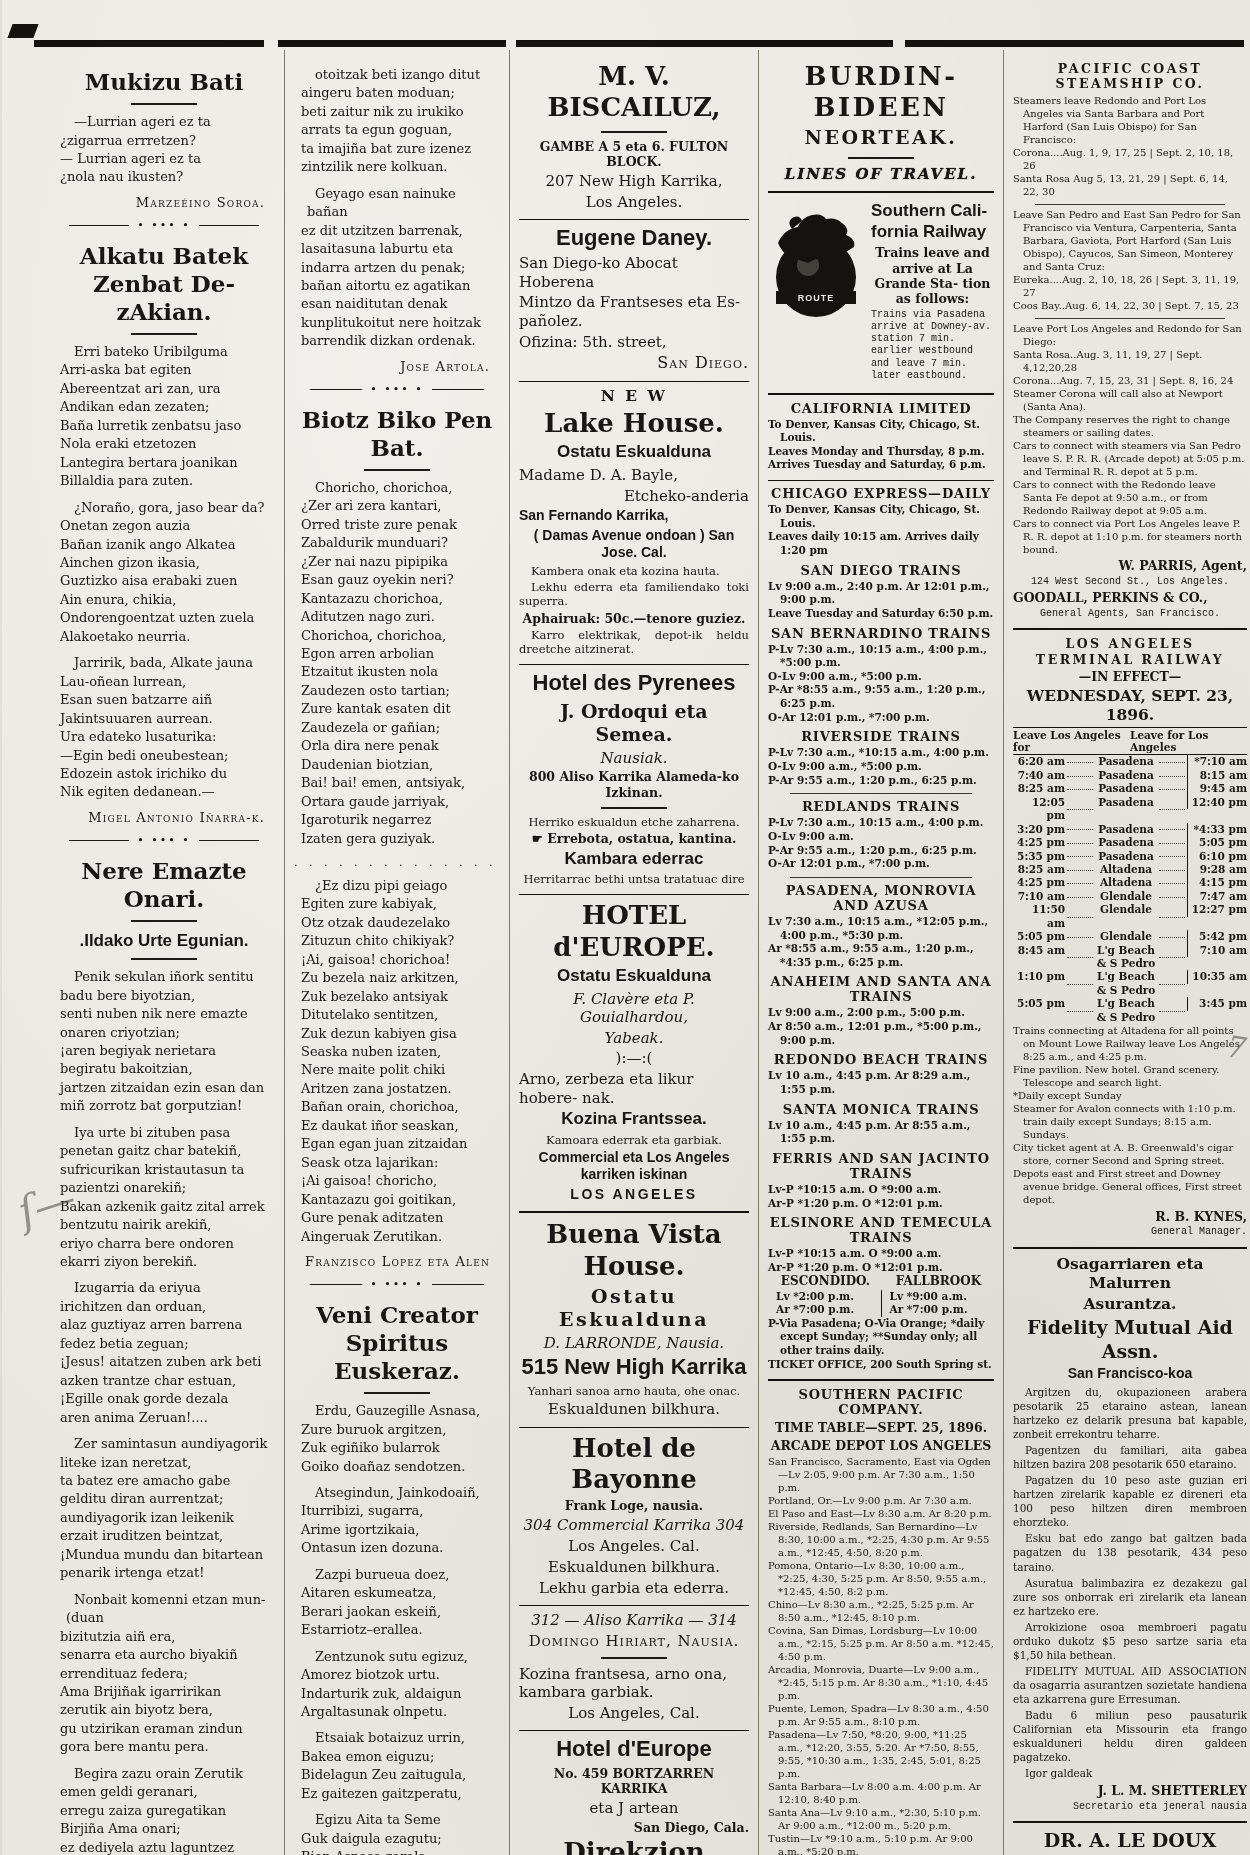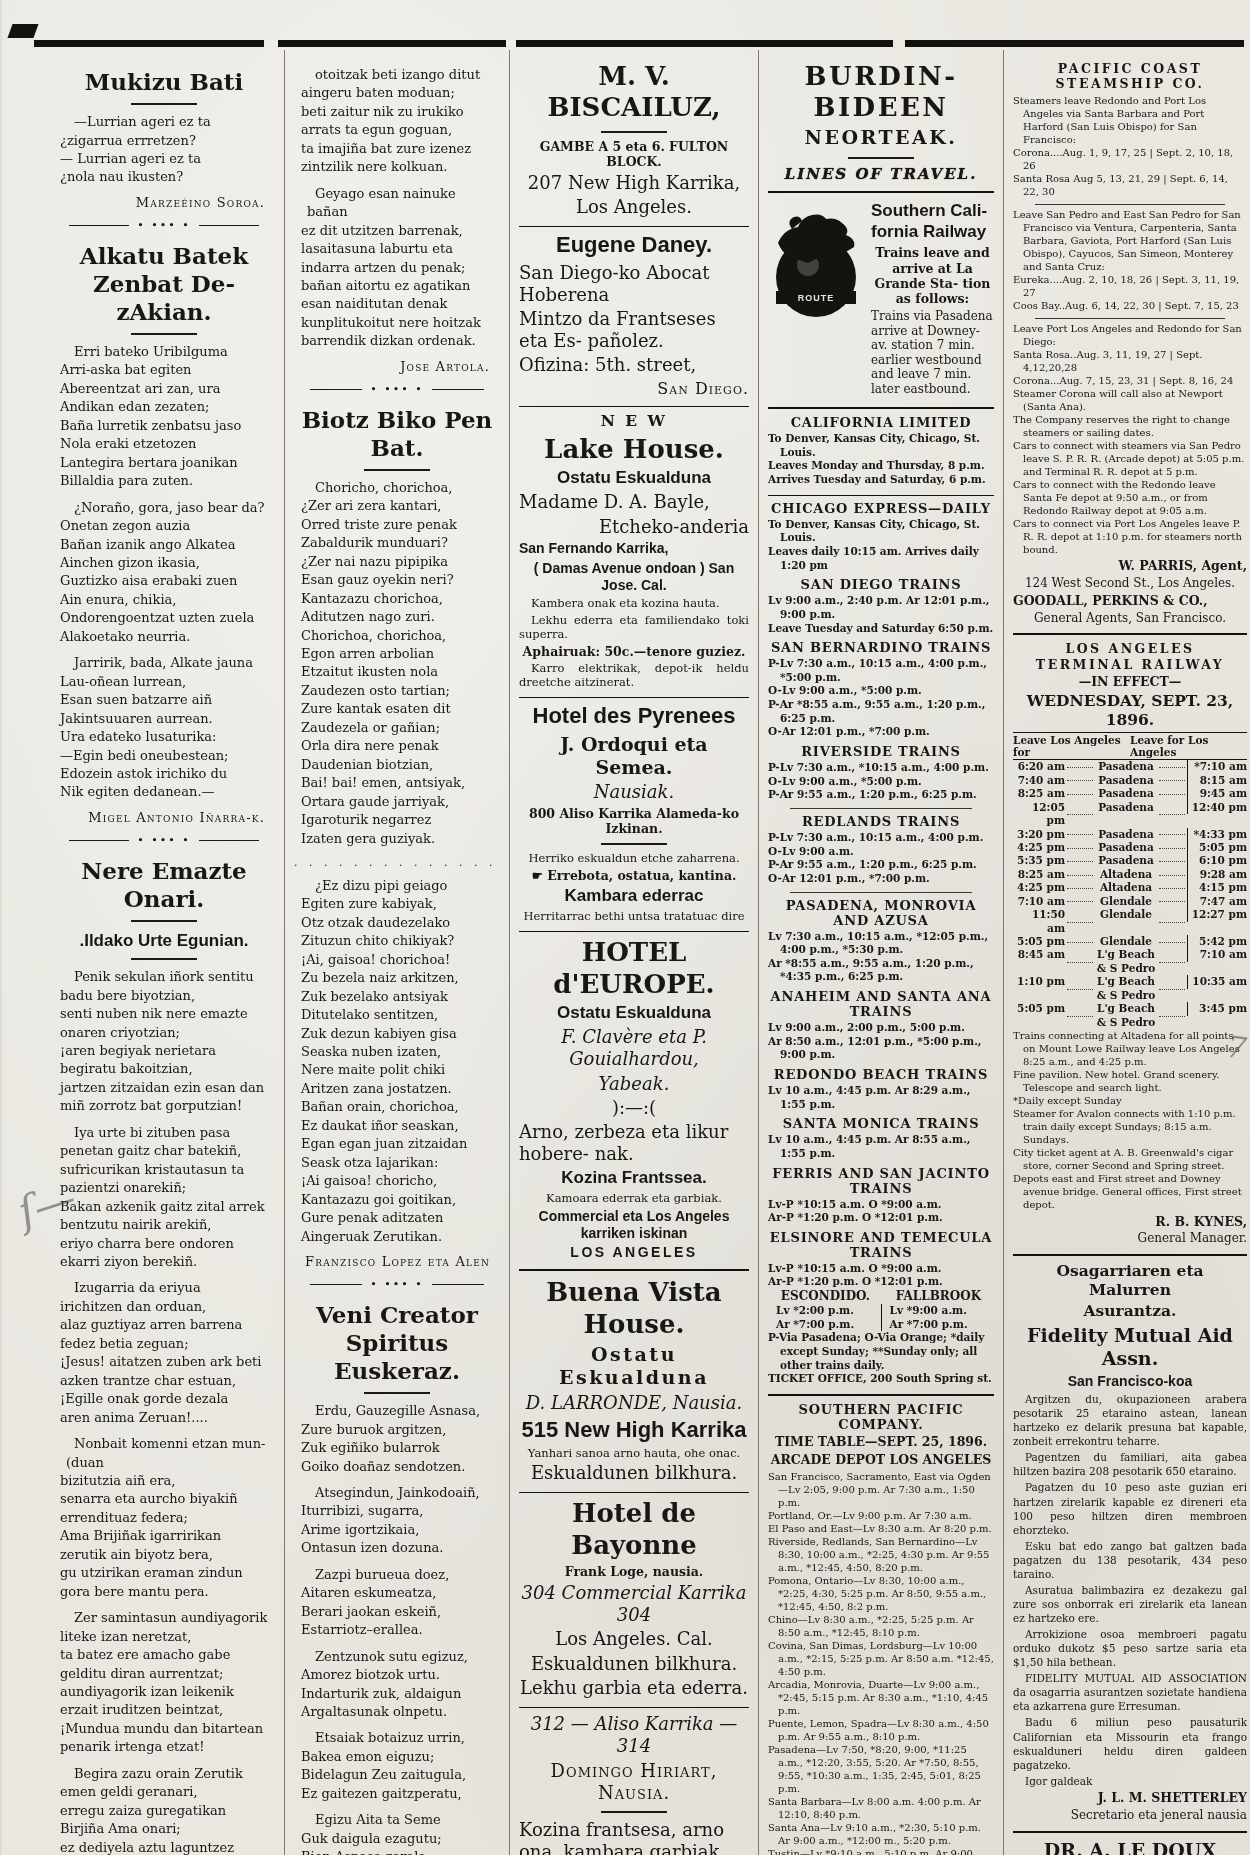--- a/index.html
+++ b/index.html
@@ -28,23 +28,23 @@
   .para.sm{font-size:10.5px;}
   
   .ln{text-align:center;margin:2.5px 0;line-height:1.22;}
   .y-serif-xl{font-weight:bold;font-size:26px;}
   .y-serif-lg{font-weight:bold;font-size:19px;}
   .y-serif-md{font-weight:bold;font-size:15.5px;}
   .y-sans-xl{font-family:"Liberation Sans",sans-serif;font-weight:bold;font-size:22px;}
   .y-sans-lg{font-family:"Liberation Sans",sans-serif;font-weight:bold;font-size:17px;}
   .y-sans-md{font-family:"Liberation Sans",sans-serif;font-weight:bold;font-size:14px;}
   .y-b{font-weight:bold;font-size:12.5px;}
-  .y-n{font-size:18px;}
+  .y-n{font-size:15px;}
   .y-sm{font-size:11.5px;}
-  .y-xs{font-size:12px;}
+  .y-xs{font-size:10px;font-family:Liberation Mono, monospace;}
   .y-it{font-style:italic;}
   .y-sc{font-variant:small-caps;letter-spacing:1px;}
   .y-sp{letter-spacing:2.5px;}
   .y-left{text-align:left;}
   .y-right{text-align:right;}
   .y-just{text-align:justify;text-indent:12px;}
   .y-stamp{font-weight:bold;font-style:italic;font-size:15px;letter-spacing:2px;
     text-shadow:0 0 1px #000;}
   
   .tth{font-weight:bold;text-align:center;font-size:13px;letter-spacing:.8px;margin:5px 0 2px;}
@@ -160,38 +160,38 @@
           <div>Izugarria da eriyua</div>
           <div>irichitzen dan orduan,</div>
           <div>alaz guztiyaz arren barrena</div>
           <div>fedez betia zeguan;</div>
           <div>¡Jesus! aitatzen zuben ark beti</div>
           <div>azken trantze char estuan,</div>
           <div>¡Egille onak gorde dezala</div>
           <div>aren anima Zeruan!....</div>
         </div>
         <div class="stanza">
+          <div>Zer samintasun aundiyagorik</div>
+          <div>liteke izan neretzat,</div>
+          <div>ta batez ere amacho gabe</div>
+          <div>gelditu diran aurrentzat;</div>
+          <div>aundiyagorik izan leikenik</div>
+          <div>erzait iruditzen beintzat,</div>
+          <div>¡Mundua mundu dan bitartean</div>
+          <div>penarik irtenga etzat!</div>
+        </div>
+        <div class="stanza">
           <div>Nonbait komenni etzan mun- (duan</div>
           <div>bizitutzia aiñ era,</div>
           <div>senarra eta aurcho biyakiñ</div>
           <div>errendituaz federa;</div>
           <div>Ama Brijiñak igarririkan</div>
           <div>zerutik ain biyotz bera,</div>
           <div>gu utzirikan eraman zindun</div>
           <div>gora bere mantu pera.</div>
-        </div>
-        <div class="stanza">
-          <div>Zer samintasun aundiyagorik</div>
-          <div>liteke izan neretzat,</div>
-          <div>ta batez ere amacho gabe</div>
-          <div>gelditu diran aurrentzat;</div>
-          <div>aundiyagorik izan leikenik</div>
-          <div>erzait iruditzen beintzat,</div>
-          <div>¡Mundua mundu dan bitartean</div>
-          <div>penarik irtenga etzat!</div>
         </div>
         <div class="stanza">
           <div>Begira zazu orain Zerutik</div>
           <div>emen geldi geranari,</div>
           <div>erregu zaiza guregatikan</div>
           <div>Birjiña Ama onari;</div>
           <div>ez dediyela aztu laguntzez</div>
         </div>
       </div>
       <div class="col c2">

